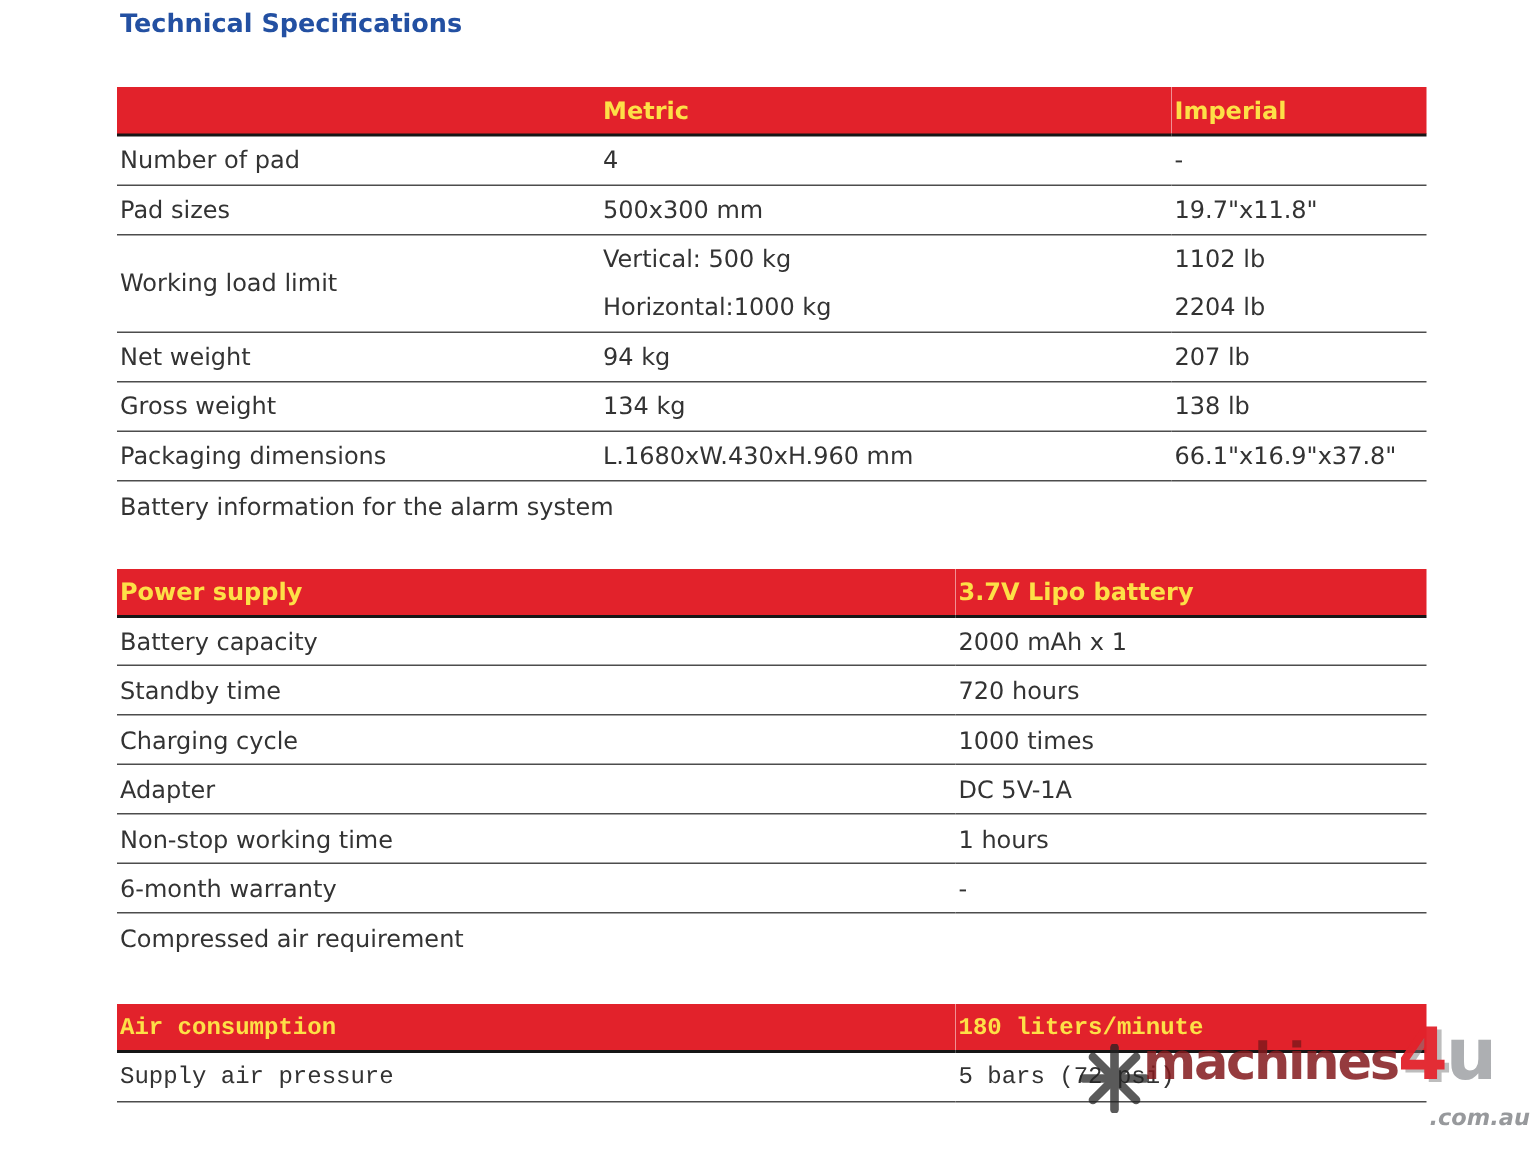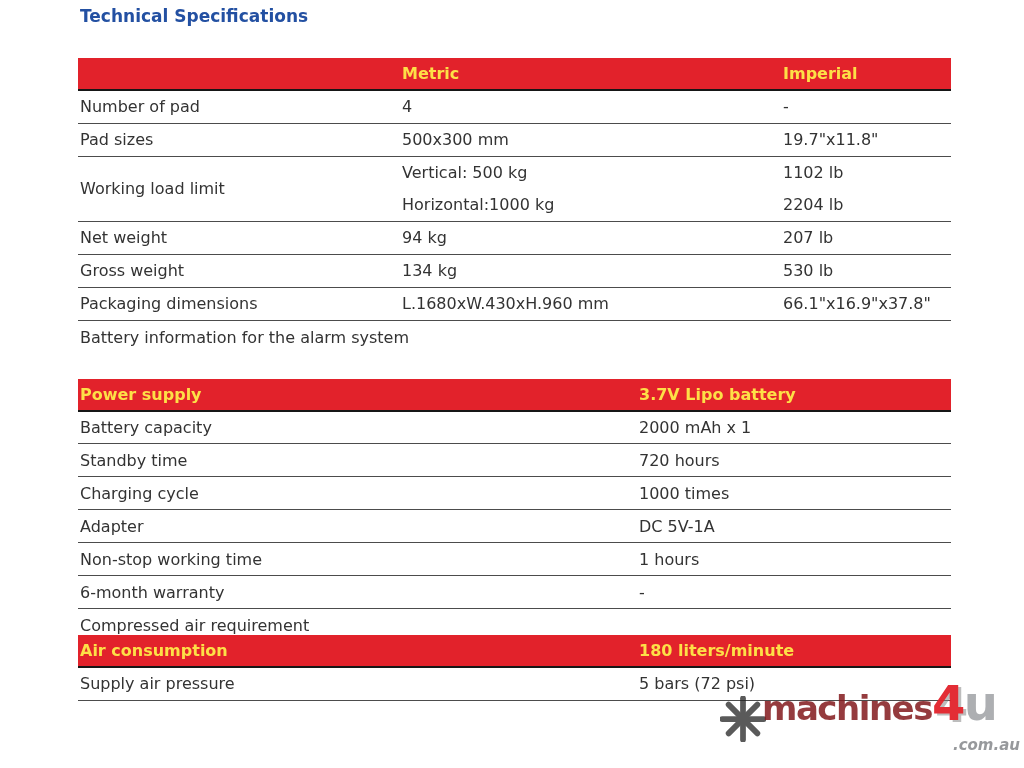--- a/index.html
+++ b/index.html
@@ -52,21 +52,21 @@
     background:var(--accent-red);
     color:#fde047;
     font-weight:bold;
     height:32px;
     border-bottom:2px solid var(--header-border);
   }
   table.spec tr.tall td{height:65px;}
   .cell-lines div{line-height:32px;}
   .t1{margin-top:33px;}
   .t2{margin-top:32px;}
-  .t3{}
+  .t3{margin-top:34px;font-family:Liberation Mono, monospace;}
   .footnote{
     margin-top:8px;
     padding-left:2px;
     font-size:16px;
     line-height:18px;
     color:var(--body-text);
   }
   
   .t1 col.c1{width:322px;} .t1 col.c2{width:381px;} .t1 col.c3{width:170px;}
   .t2 col.c1,.t3 col.c1{width:559px;} .t2 col.c2,.t3 col.c2{width:314px;}
@@ -144,21 +144,21 @@
         </td>
       </tr>
       <tr>
         <td>Net weight</td>
         <td>94 kg</td>
         <td>207 lb</td>
       </tr>
       <tr>
         <td>Gross weight</td>
         <td>134 kg</td>
-        <td>530 lb</td>
+        <td>138 lb</td>
       </tr>
       <tr>
         <td>Packaging dimensions</td>
         <td>L.1680xW.430xH.960 mm</td>
         <td>66.1"x16.9"x37.8"</td>
       </tr>
     </tbody>
       </table>
 
     <div class="footnote">Battery information for the alarm system</div>

